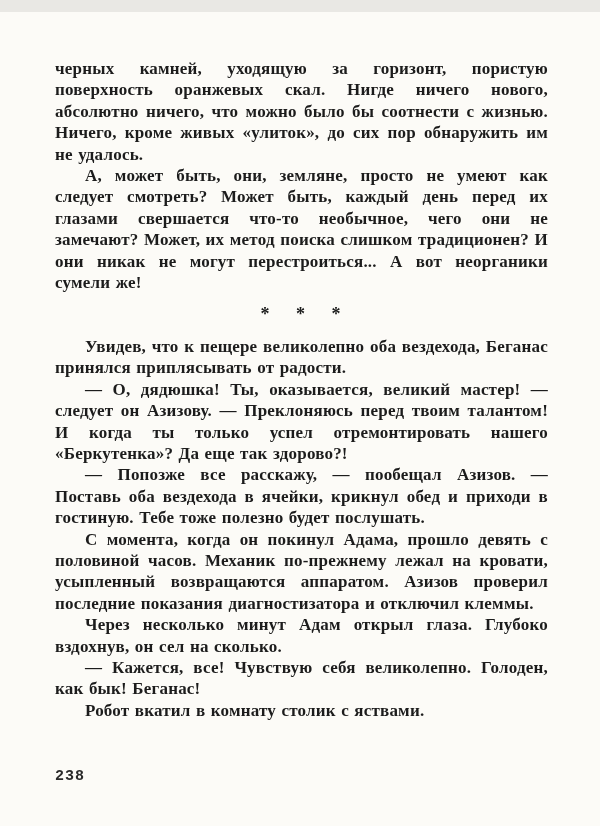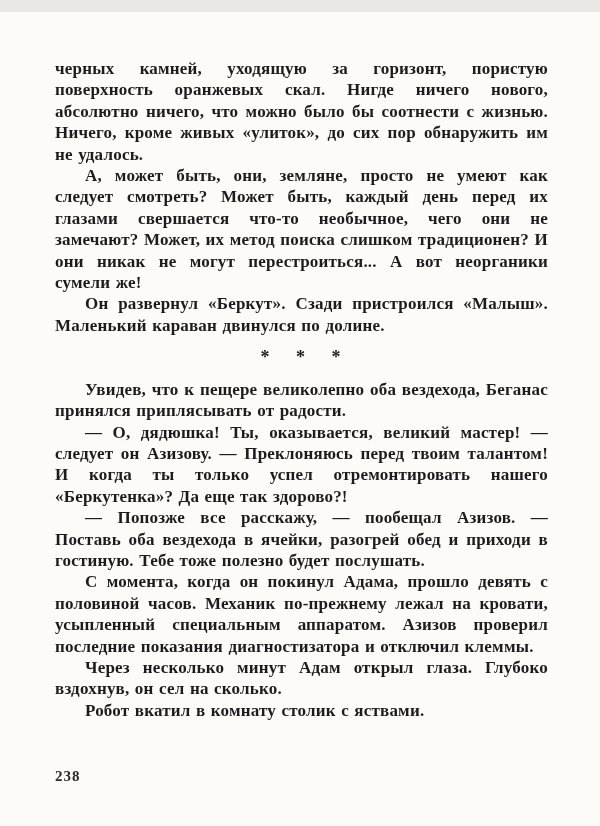--- a/index.html
+++ b/index.html
@@ -40,32 +40,33 @@
     word-spacing: 18px;
     letter-spacing: 2px;
   }
   .page-number {
     position: absolute;
     left: 55px;
     top: 756px;
     font-size: 15px;
     letter-spacing: 1px;
     color: #2a2a2a;
+    font-family: Liberation Mono, monospace;
   }
 </style>
 </head>
 <body>
 
 <div class="page">
   <div class="text-block">
     <p class="noindent">черных камней, уходящую за горизонт, пористую поверхность оранжевых скал. Нигде ничего нового, абсолютно ничего, что можно было бы соотнести с жизнью. Ничего, кроме живых «улиток», до сих пор обнаружить им не удалось.</p>
     <p>А, может быть, они, земляне, просто не умеют как следует смотреть? Может быть, каждый день перед их глазами свершается что-то необычное, чего они не замечают? Может, их метод поиска слишком традиционен? И они никак не могут перестроиться... А вот неорганики сумели же!</p>
-    <p>Он развернул «Беркут». Сзади пристроился «Малыш». Маленький караван двинулся по долине.</p>
     <div class="separator">* * *</div>
     <p>Увидев, что к пещере великолепно оба вездехода, Беганас принялся приплясывать от радости.</p>
     <p>— О, дядюшка! Ты, оказывается, великий мастер! — следует он Азизову. — Преклоняюсь перед твоим талантом! И когда ты только успел отремонтировать нашего «Беркутенка»? Да еще так здорово?!</p>
-    <p>— Попозже все расскажу, — пообещал Азизов. — Поставь оба вездехода в ячейки, разогрей обед и приходи в гостиную. Тебе тоже полезно будет послушать.</p>
-    <p>С момента, когда он покинул Адама, прошло девять с половиной часов. Механик по-прежнему лежал на кровати, усыпленный специальным аппаратом. Азизов проверил последние показания диагностизатора и отключил клеммы.</p>
+    <p>— Попозже все расскажу, — пообещал Азизов. — Поставь оба вездехода в ячейки, крикнул обед и приходи в гостиную. Тебе тоже полезно будет послушать.</p>
+    <p>С момента, когда он покинул Адама, прошло девять с половиной часов. Механик по-прежнему лежал на кровати, усыпленный возвращаются аппаратом. Азизов проверил последние показания диагностизатора и отключил клеммы.</p>
     <p>Через несколько минут Адам открыл глаза. Глубоко вздохнув, он сел на сколько.</p>
+    <p>— Кажется, все! Чувствую себя великолепно. Голоден, как бык! Беганас!</p>
     <p>Робот вкатил в комнату столик с яствами.</p>
   </div>
   <div class="page-number">238</div>
 </div>
 
 </body></html>

